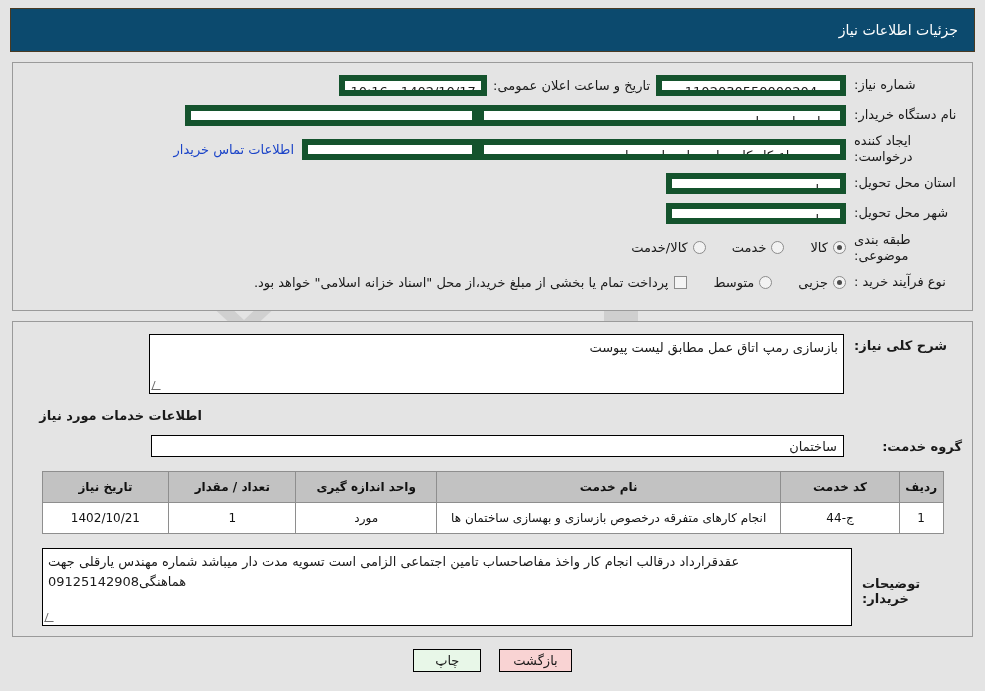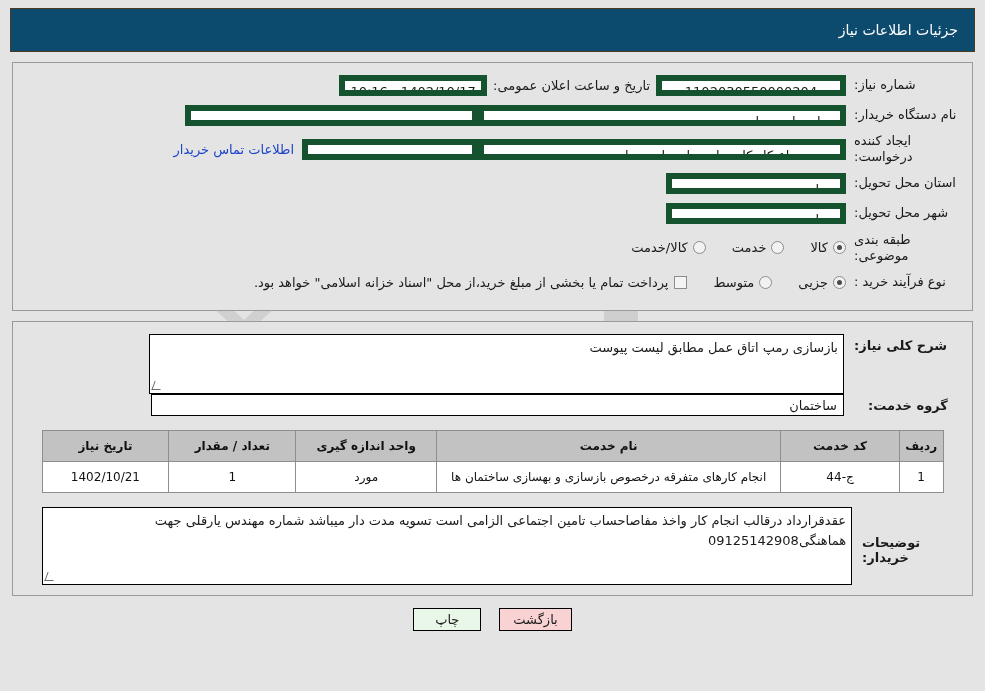--- a/index.html
+++ b/index.html
@@ -284,21 +284,21 @@
     font-size: 13px;
     margin: 14px 0 12px 0;
     text-align: right;
     padding-right: 760px;
     white-space: nowrap;
   }
 
   .svc-row { display: flex; align-items: center; margin-bottom: 10px; }
   .svc-lbl {
     width: 118px;
-    text-align: center;
+    text-align: right;
     padding-left: 10px;
     font-weight: bold;
     font-size: 13px;
     box-sizing: border-box;
     flex: none;
   }
   .svc-fld {
     width: 693px;
     height: 22px;
     line-height: 22px;
@@ -348,21 +348,21 @@
   .notes-lbl {
     width: 110px;
     text-align: left;
     padding-left: 10px;
     font-weight: bold;
     font-size: 13px;
     box-sizing: border-box;
     flex: none;
     padding-top: 28px;
   }
-  .ta-notes { width: 810px; height: 78px; text-align: right; }
+  .ta-notes { width: 810px; height: 78px; text-align: left; }
 
   
   .footer {
     display: flex;
     justify-content: center;
     align-items: center;
     gap: 18px;
     margin-top: 12px;
   }
   .btn {
@@ -472,20 +472,21 @@
 
   </div>
 
   <div class="panel panel-mid">
 
     <div class="desc-row">
       <span class="desc-lbl">شرح کلی نیاز:</span>
       <div class="ta ta-desc">بازسازی رمپ اتاق عمل مطابق لیست پیوست</div>
     </div>
 
+    <div class="section-title">اطلاعات خدمات مورد نیاز</div>
 
     <div class="svc-row">
       <span class="svc-lbl">گروه خدمت:</span>
       <span class="svc-fld">ساختمان</span>
     </div>
 
     <div style="display:flex;justify-content:center;">
       <table class="items">
         <thead>
           <tr>

